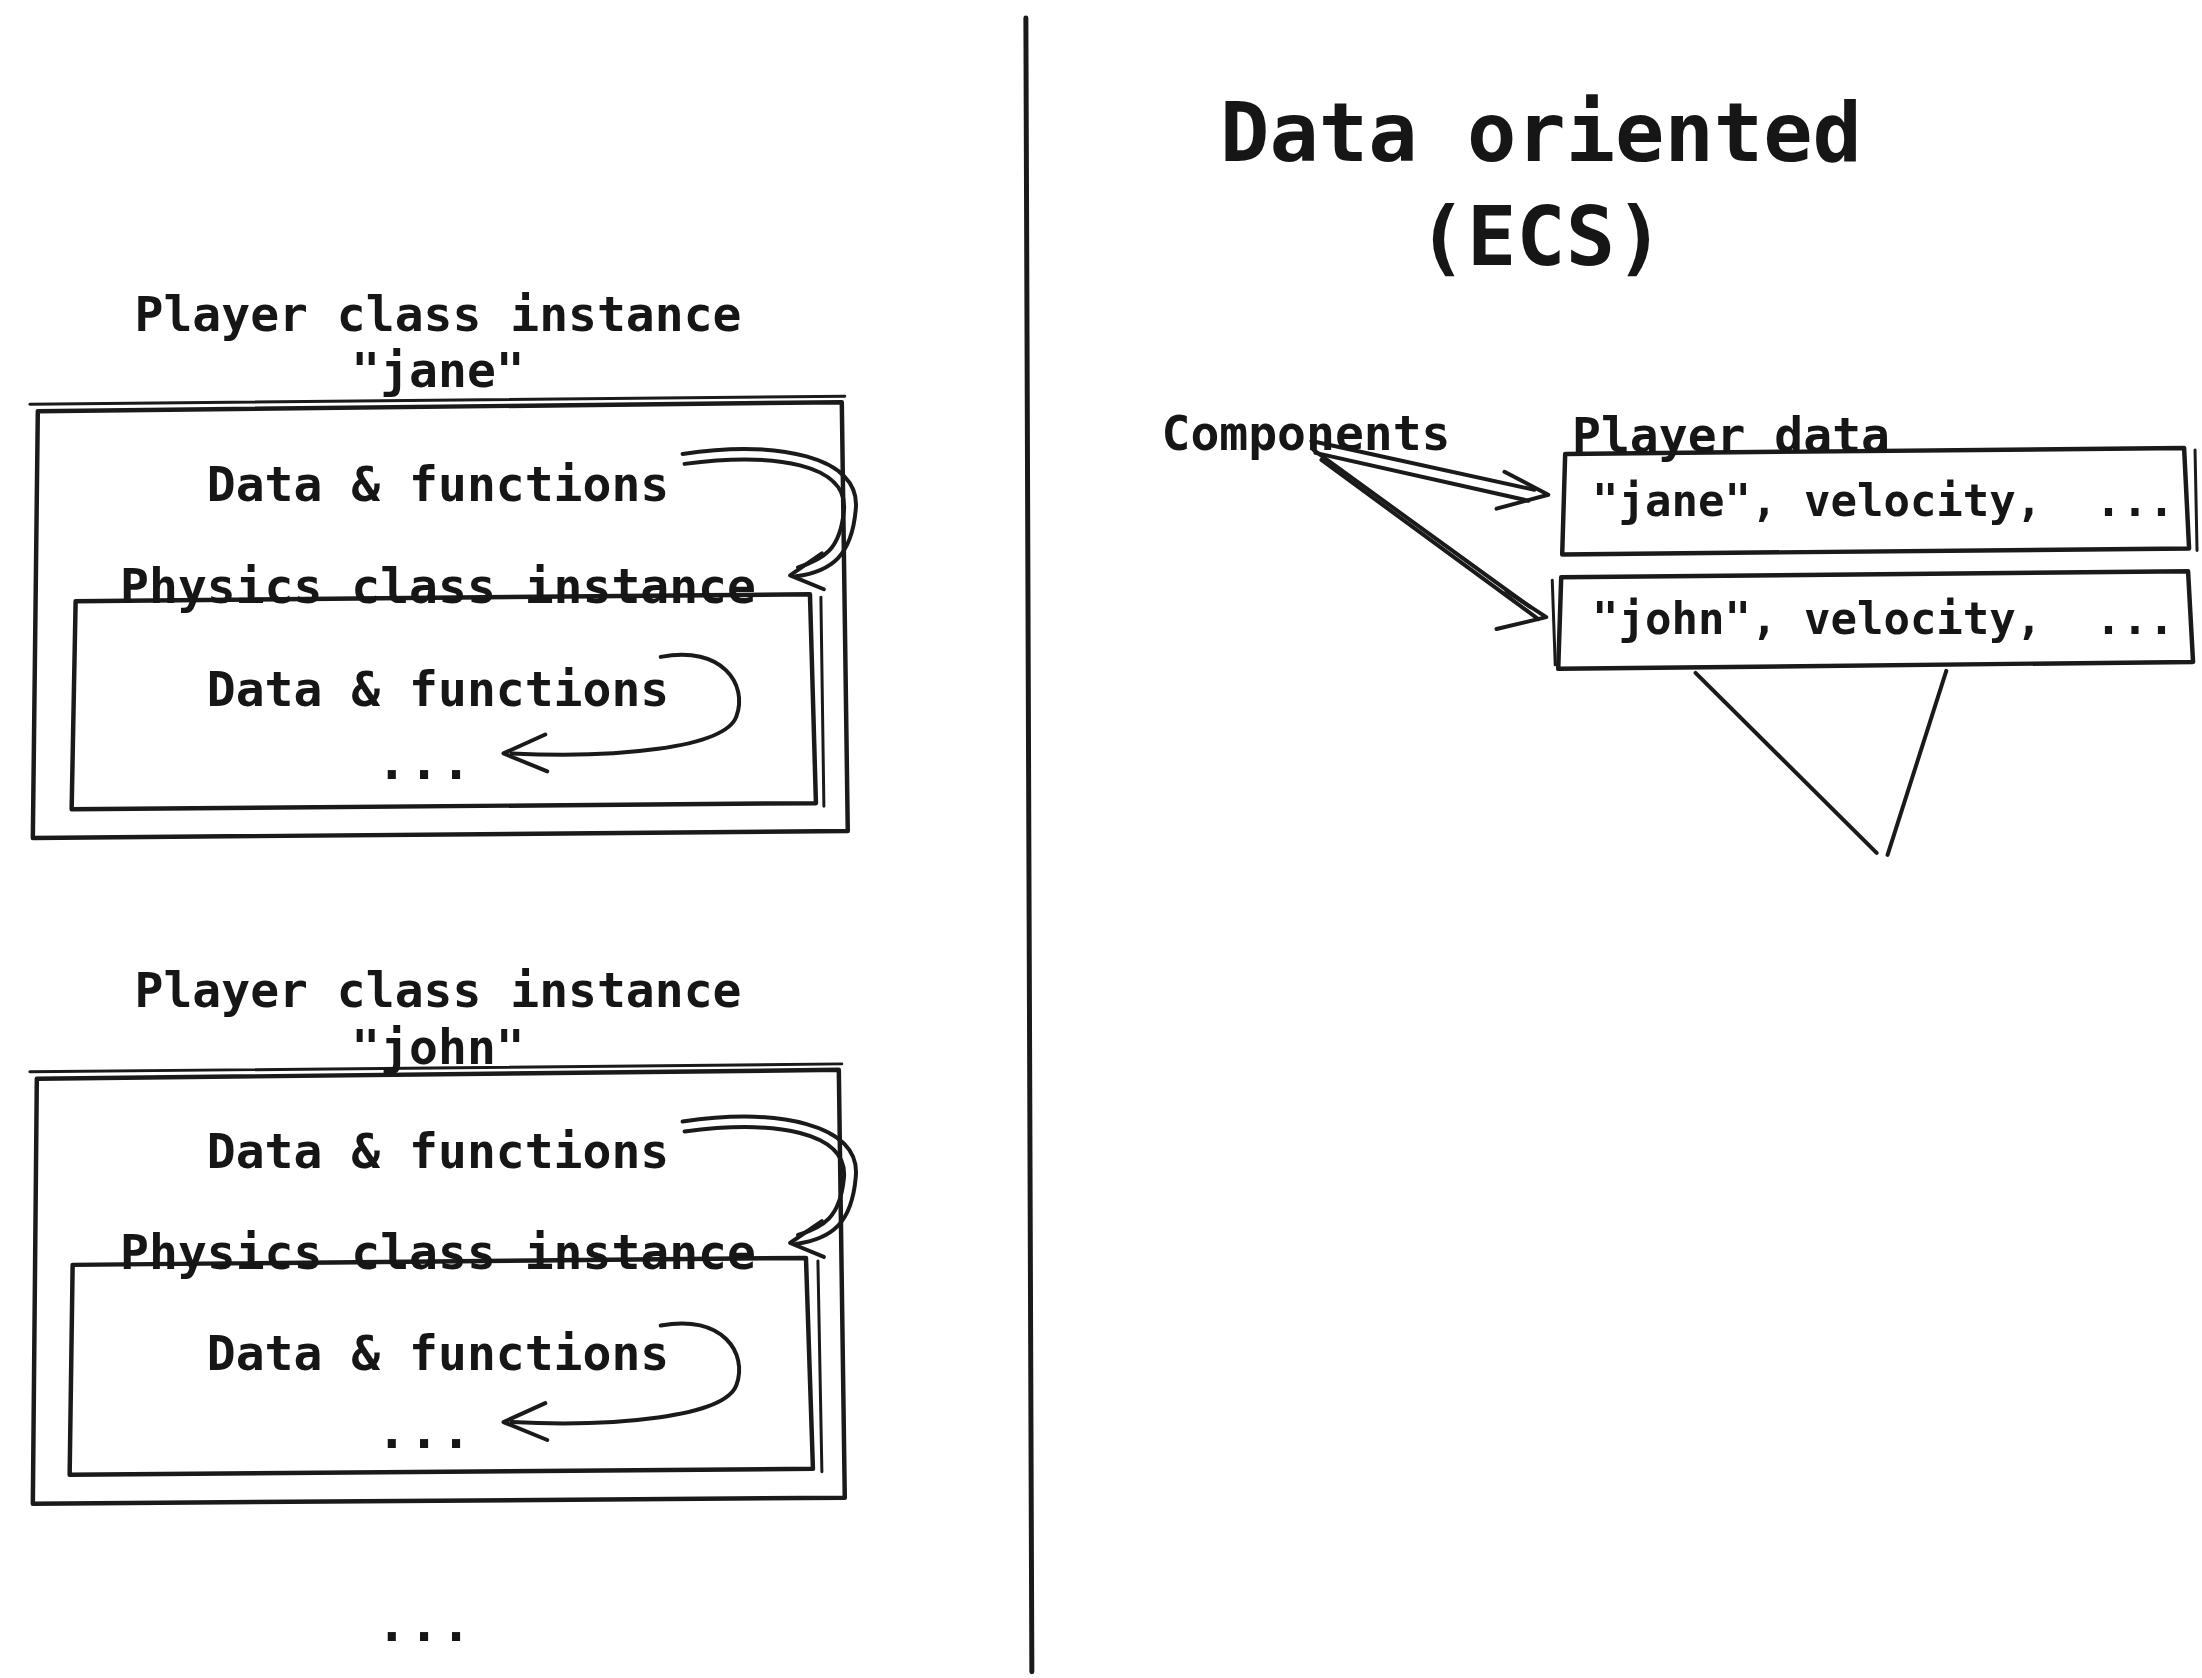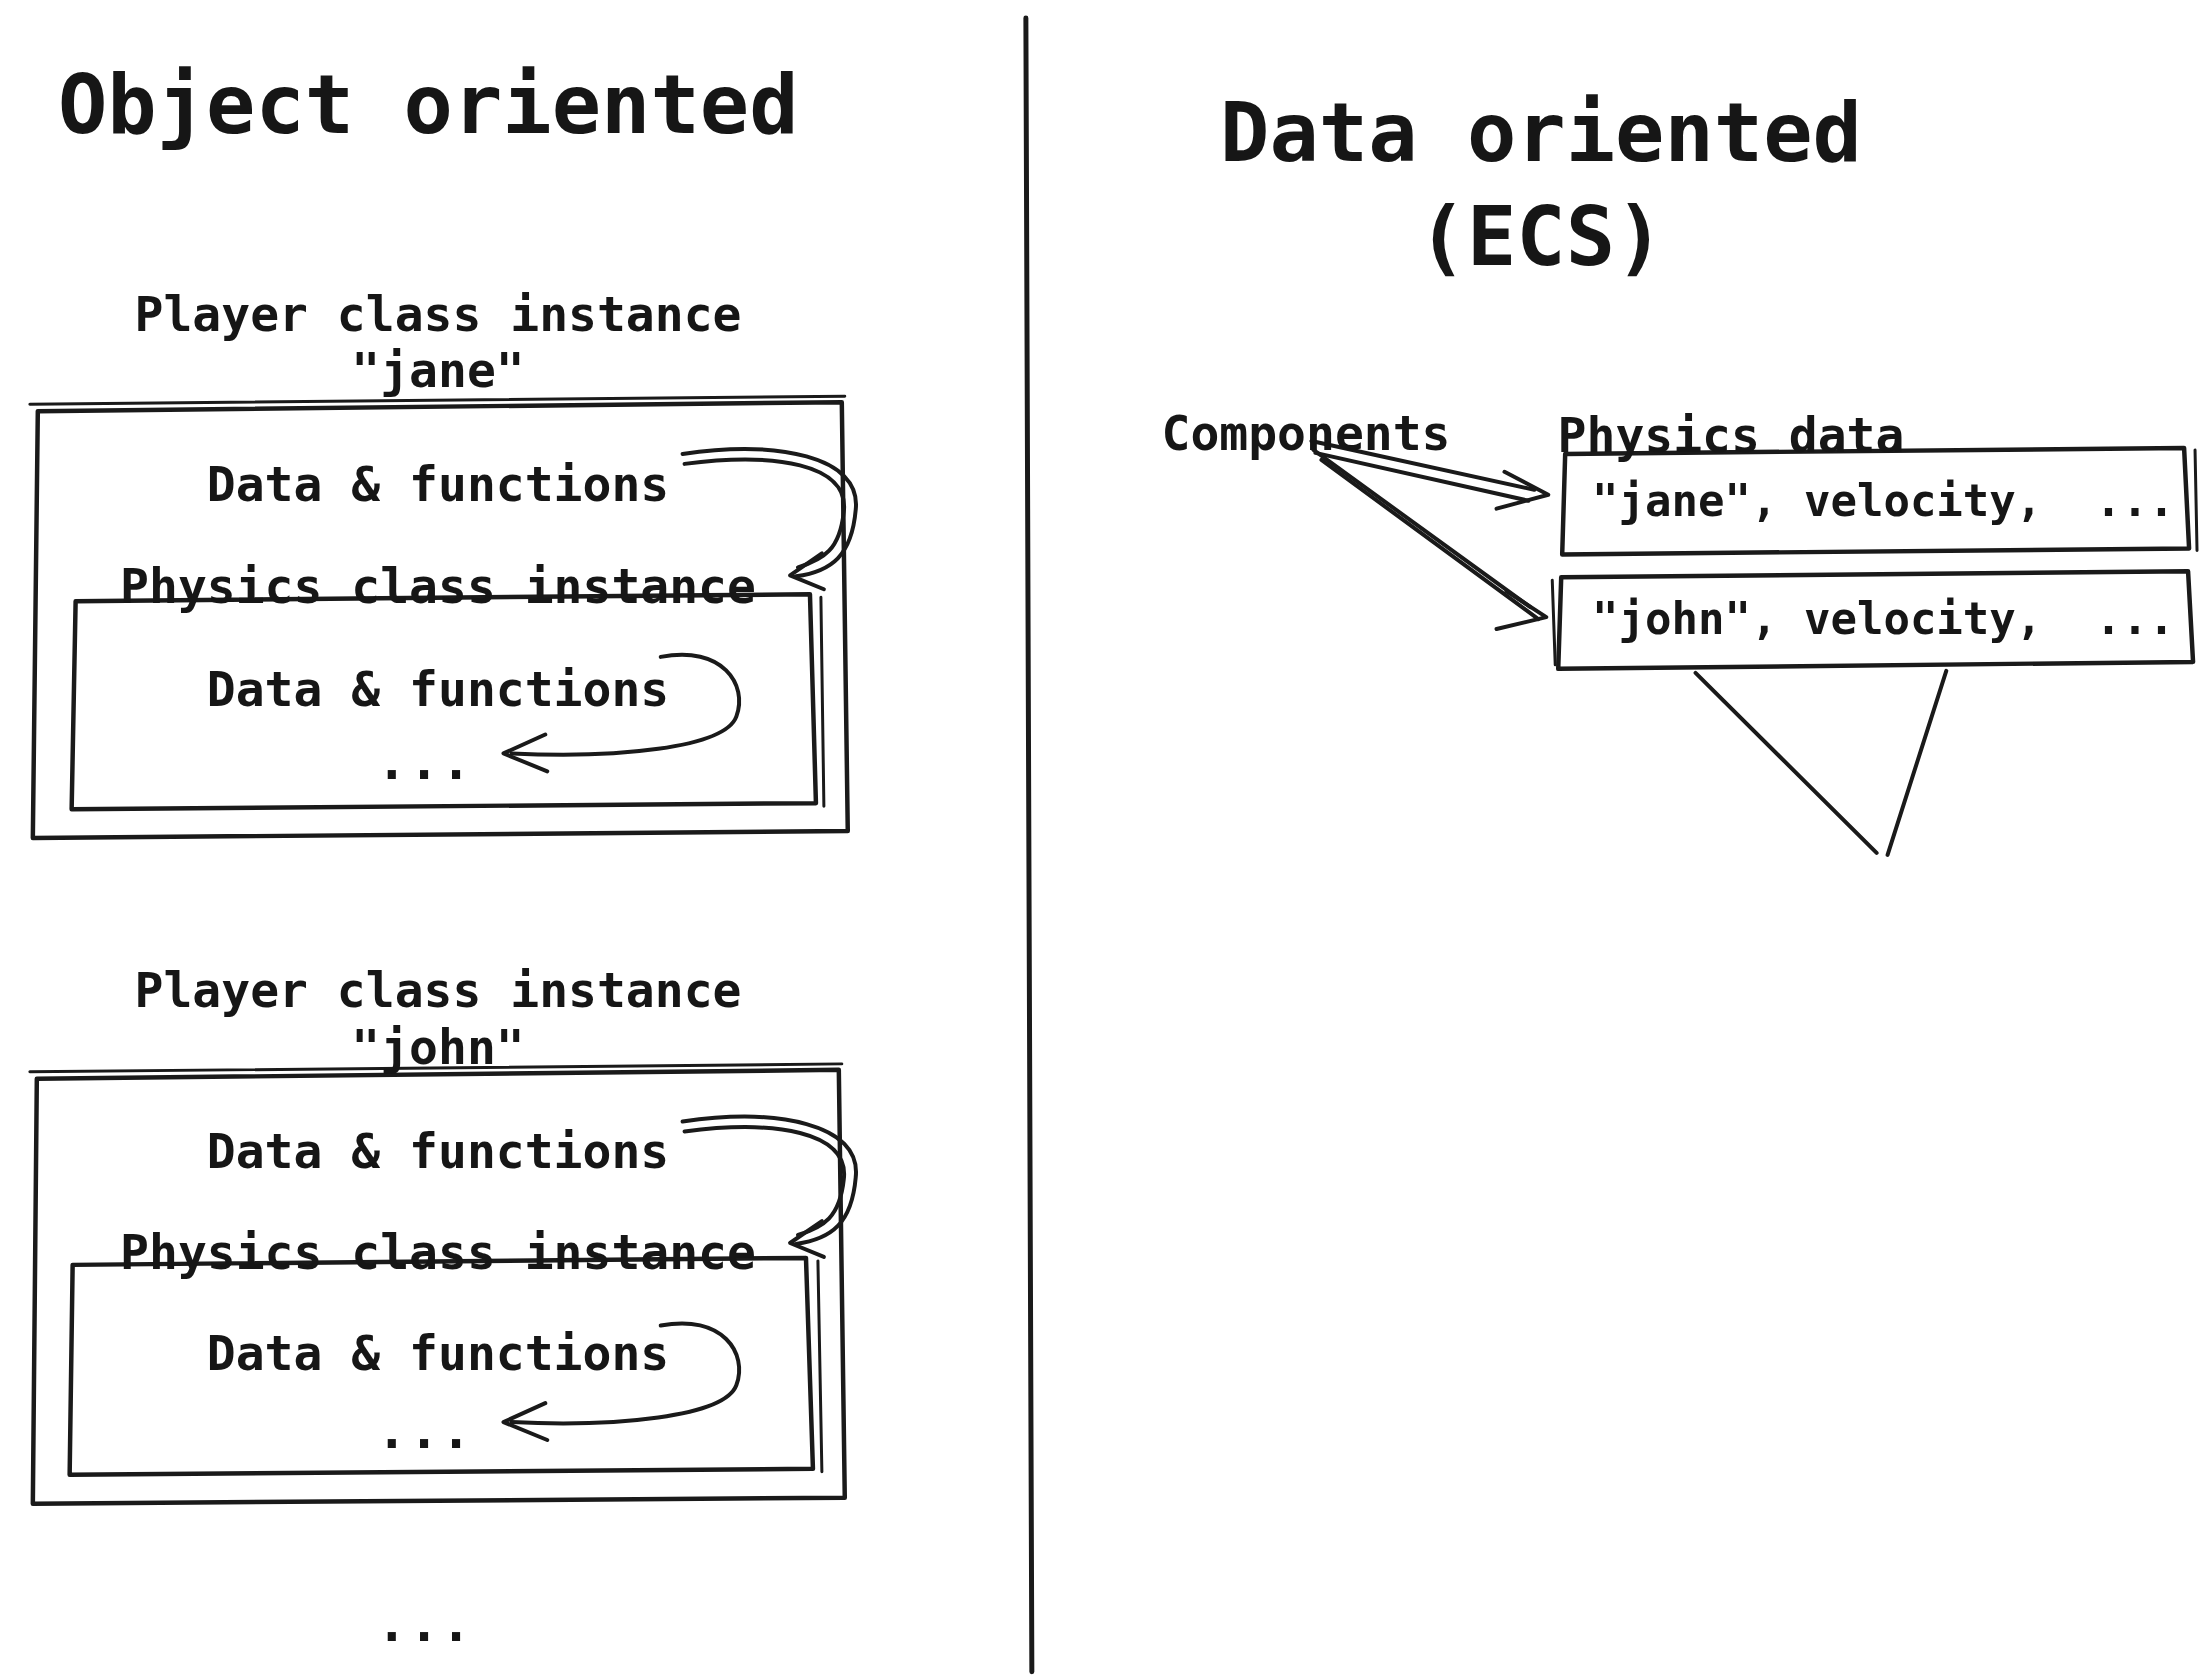--- a/index.html
+++ b/index.html
@@ -81,21 +81,20 @@
     <path class="arrow" d="M 1512 474 L 1556 497 L 1504 511"></path>
 
     <path class="arrow" d="M 1320 452 L 1538 610"></path>
     <path class="arrow" d="M 1328 462 L 1546 622"></path>
     <path class="arrow" d="M 1514 594 L 1554 620 L 1504 632"></path>
 
     <path class="arrow" d="M 1704 676 L 1886 857"></path>
     <path class="arrow" d="M 1956 674 L 1897 859"></path>
   </svg>
 
-  <div class="t title" style="left:58px; top:56px;">Object oriented</div>
 
   <div class="t label c" style="left:40px; width:796px; top:262px;">Player class instance</div>
   <div class="t label c" style="left:40px; width:796px; top:318px;">"jane"</div>
   <div class="t label c" style="left:40px; width:796px; top:432px;">Data &amp; functions</div>
   <div class="t label c" style="left:40px; width:796px; top:534px;">Physics class instance</div>
   <div class="t label c" style="left:40px; width:796px; top:637px;">Data &amp; functions</div>
   <div class="t dots c" style="left:40px; width:770px; top:708px;">...</div>
 
   <div class="t label c" style="left:40px; width:796px; top:938px;">Player class instance</div>
   <div class="t label c" style="left:40px; width:796px; top:995px;">"john"</div>
@@ -103,20 +102,20 @@
   <div class="t label c" style="left:40px; width:796px; top:1200px;">Physics class instance</div>
   <div class="t label c" style="left:40px; width:796px; top:1301px;">Data &amp; functions</div>
   <div class="t dots c" style="left:40px; width:770px; top:1377px;">...</div>
 
   <div class="t dots c" style="left:40px; width:770px; top:1570px;">...</div>
 
   <div class="t title c" style="left:1158px; width:766px; top:60px;">Data oriented</div>
   <div class="t title c" style="left:1158px; width:766px; top:164px;">(ECS)</div>
 
   <div class="t label c" style="left:1107px; width:398px; top:381px;">Components</div>
-  <div class="t label c" style="left:1532px; width:398px; top:383px;">Physics data</div>
+  <div class="t label c" style="left:1532px; width:398px; top:383px;">Player data</div>
 
   <div class="t row" style="left:1592px; top:475px;">"jane", velocity,  ...</div>
   <div class="t row" style="left:1592px; top:593px;">"john", velocity,  ...</div>
 
 
 </div>
 
 
 </body></html>

